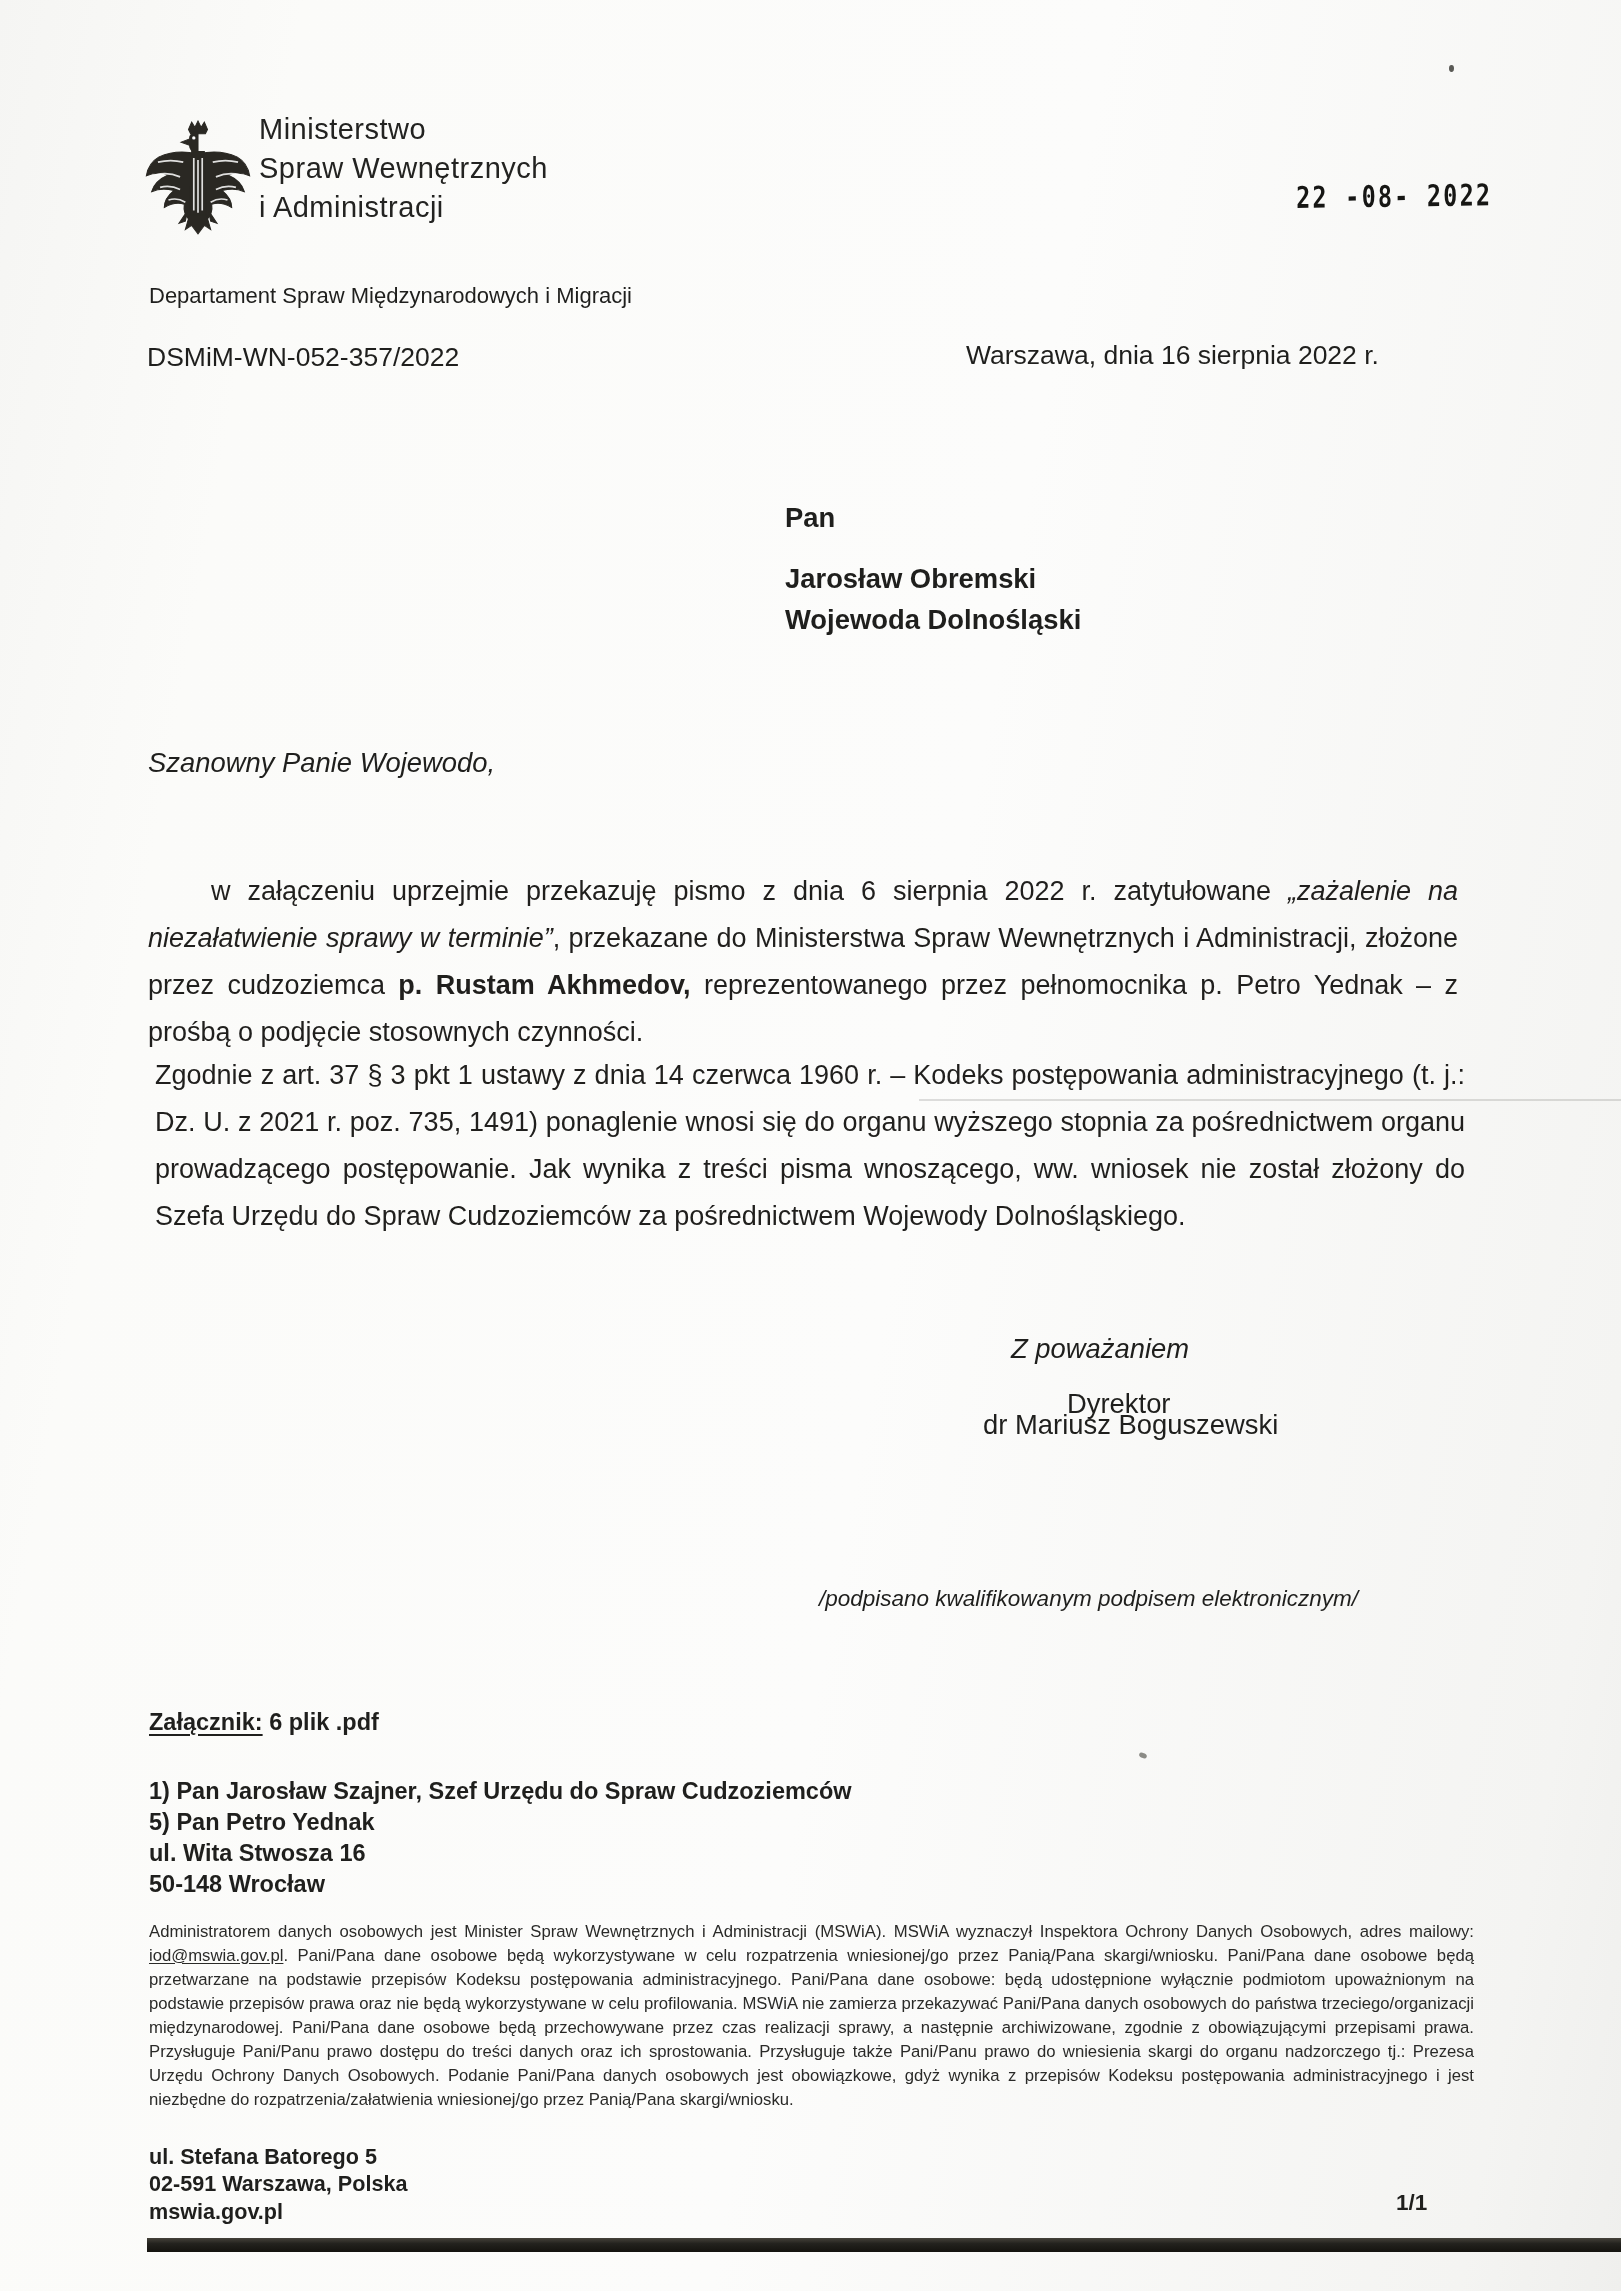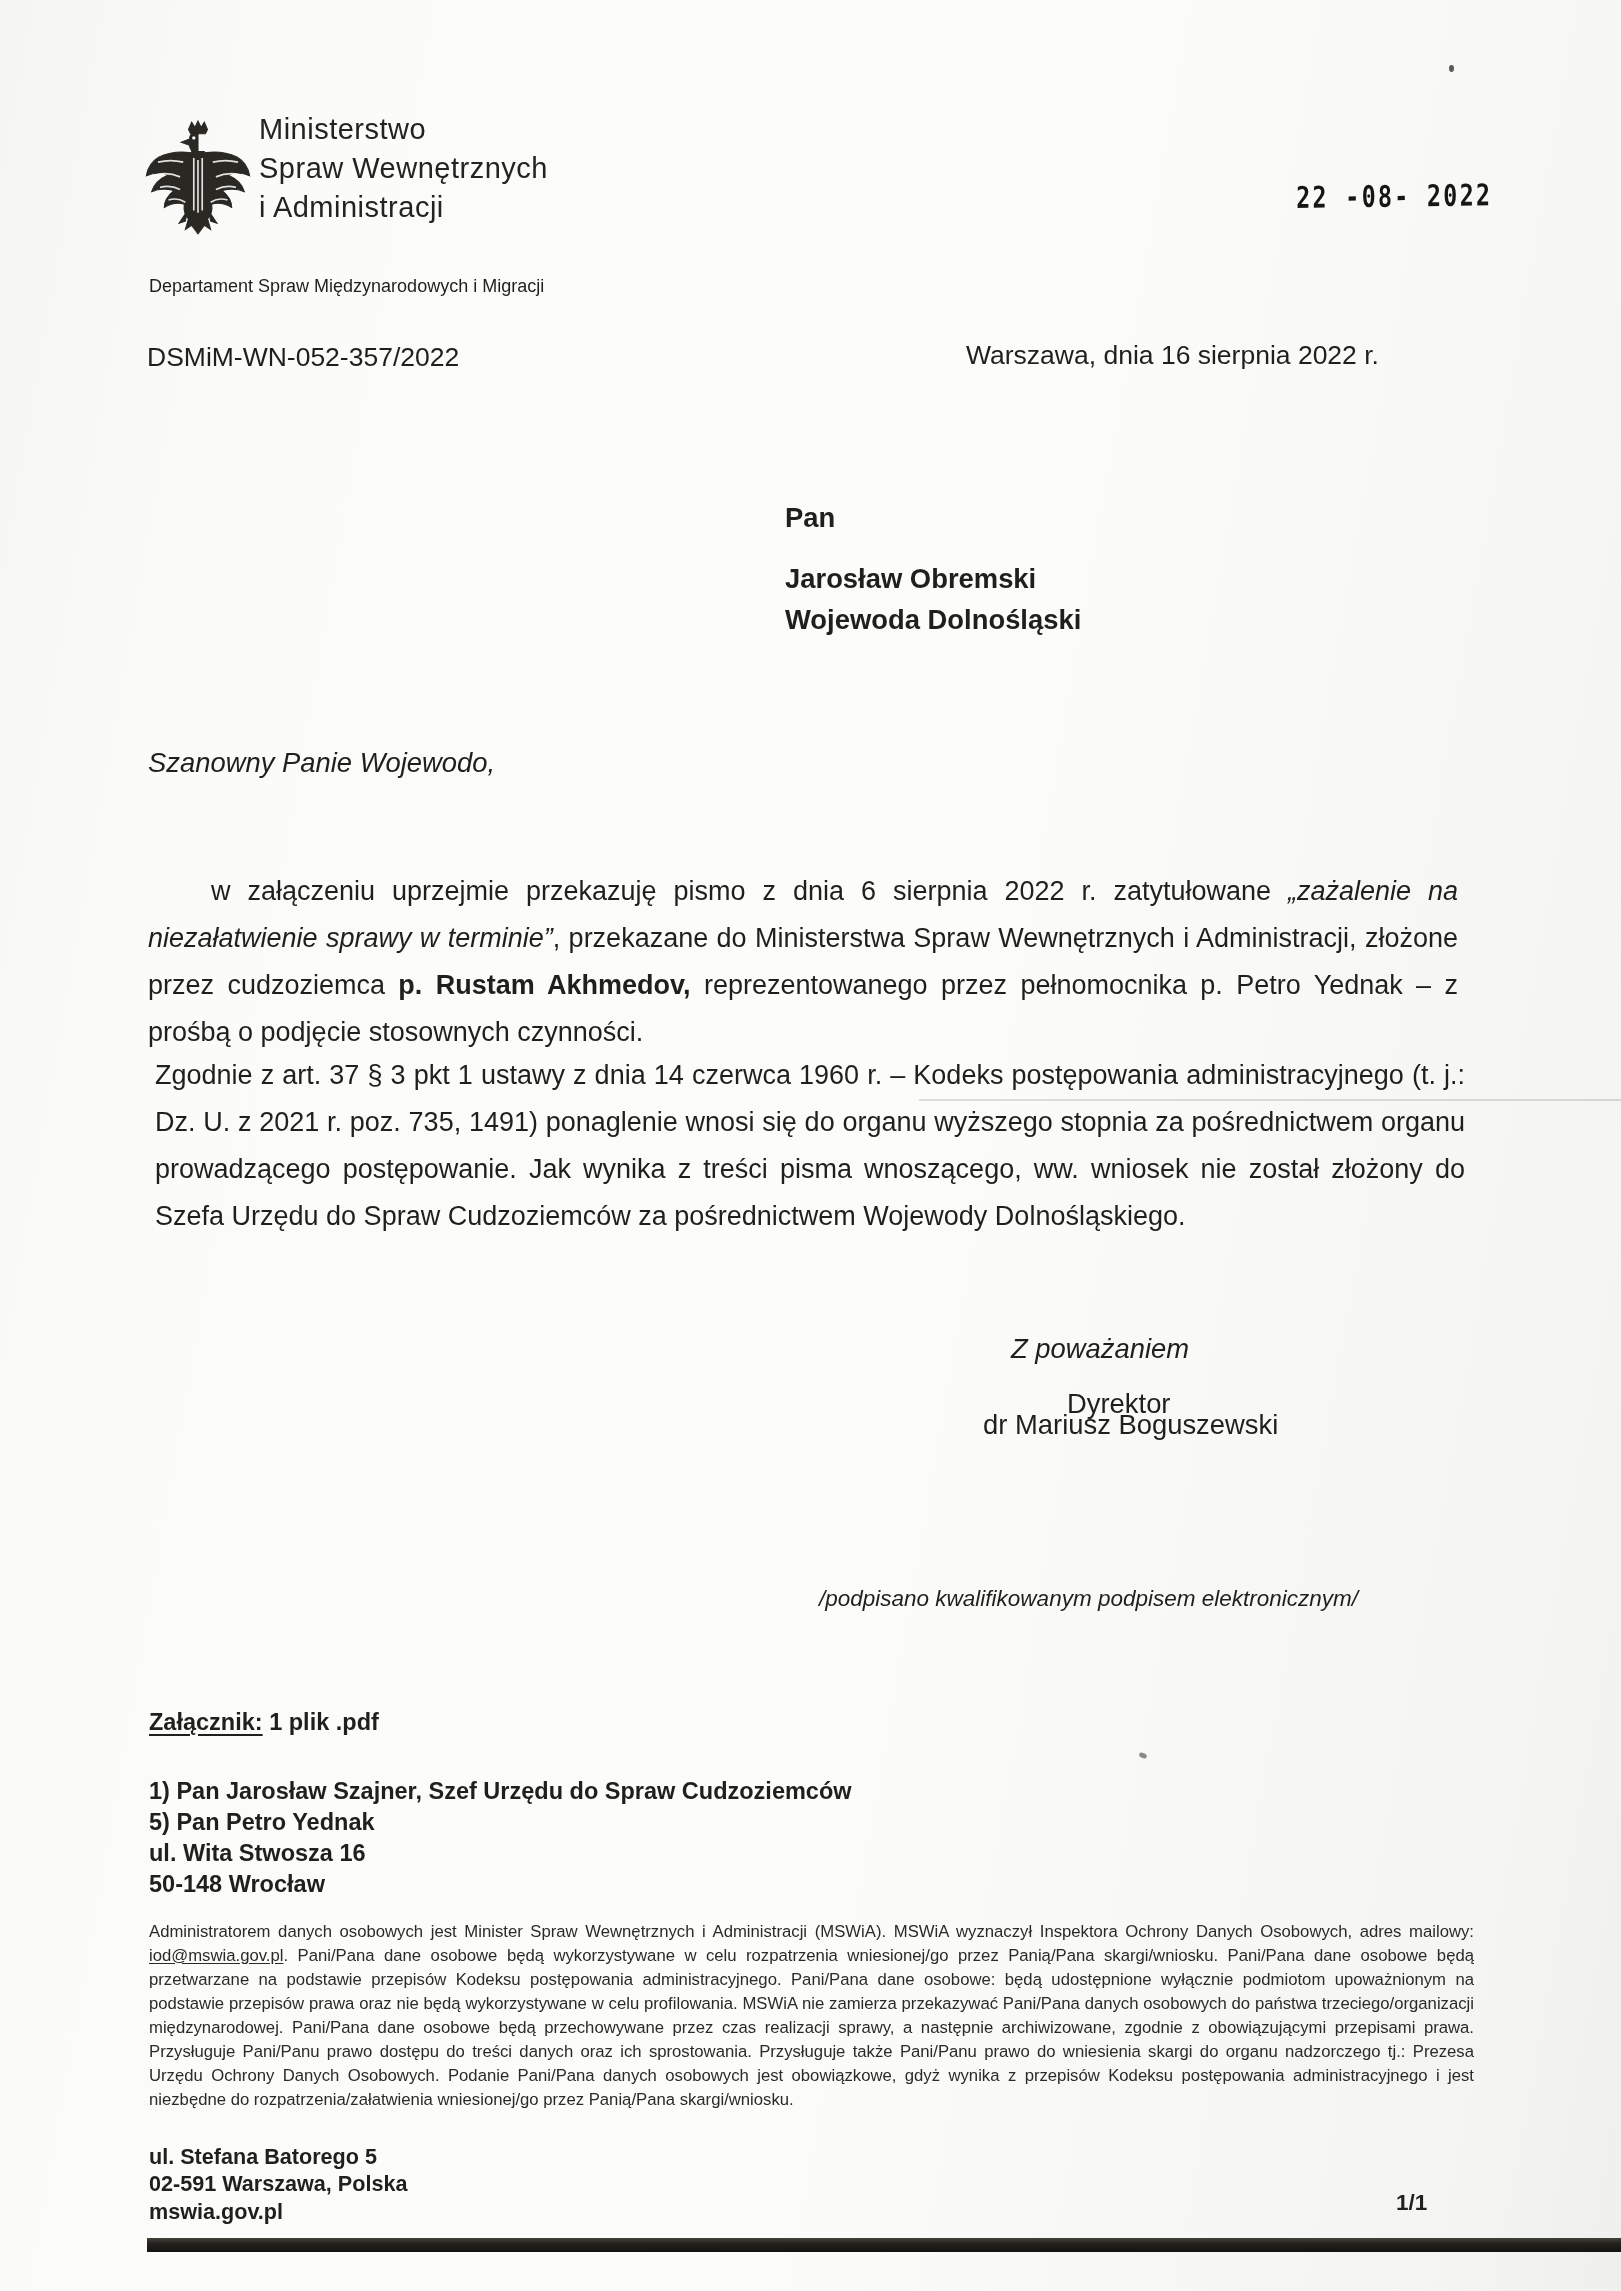--- a/index.html
+++ b/index.html
@@ -21,21 +21,21 @@
   .ministry { left:259px; top:110px; font-size:29px; line-height:39px; font-weight:400; color:#232321; letter-spacing:0.5px; }
 
   .stamp {
     left:1296px; top:180px;
     font-family:"DejaVu Sans Mono", monospace;
     font-weight:bold; font-size:30px; letter-spacing:2.9px;
     transform:scaleX(0.78) rotate(-0.6deg); transform-origin:left top;
     color:#161614; white-space:nowrap;
   }
 
-  .department { left:149px; top:276px; font-size:18px; }
+  .department { left:149px; top:283px; font-size:22px; }
 
   .refnum { left:147px; top:342px; font-size:26.5px; }
   .placedate { left:966px; top:340px; font-size:26.5px; }
 
   .addressee { left:785px; top:502px; font-size:27.4px; font-weight:bold; }
   .addressee .pan { margin-bottom:23.5px; }
   .addressee .line { line-height:41px; }
 
   .salutation { left:148px; top:747px; font-size:27.4px; font-style:italic; }
 
@@ -131,21 +131,21 @@
 
   <p class="abs bodypara para2">Zgodnie z art. 37 § 3 pkt 1 ustawy z dnia 14 czerwca 1960 r. – Kodeks postępowania administracyjnego (t. j.: Dz. U. z 2021 r. poz. 735, 1491) ponaglenie wnosi się do organu wyższego stopnia za pośrednictwem organu prowadzącego postępowanie. Jak wynika z treści pisma wnoszącego, ww. wniosek nie został złożony do Szefa Urzędu do Spraw Cudzoziemców za pośrednictwem Wojewody Dolnośląskiego.</p>
 
   <div class="abs valediction">Z poważaniem</div>
   <div class="abs signer-name">dr Mariusz Boguszewski</div>
   <div class="abs signer-title">Dyrektor</div>
   <div class="abs esig">/podpisano kwalifikowanym podpisem elektronicznym/</div>
 
   <div class="abs attachment">
     <span class="u">Załącznik:</span>
-    <span>1 plik .pdf</span>
+    <span>6 plik .pdf</span>
   </div>
 
   <div class="abs cc">
     <div class="line">1) Pan Jarosław Szajner, Szef Urzędu do Spraw Cudzoziemców</div>
     <div class="line">5) Pan Petro Yednak</div>
     <div class="line">ul. Wita Stwosza 16</div>
     <div class="line">50-148 Wrocław</div>
   </div>
 
   <p class="abs privacy"><span>Administratorem danych osobowych jest Minister Spraw Wewnętrznych i Administracji (MSWiA). MSWiA wyznaczył Inspektora Ochrony Danych Osobowych, adres mailowy: </span><span class="email">iod@mswia.gov.pl</span><span>. Pani/Pana dane osobowe będą wykorzystywane w celu rozpatrzenia wniesionej/go przez Panią/Pana skargi/wniosku. Pani/Pana dane osobowe będą przetwarzane na podstawie przepisów Kodeksu postępowania administracyjnego. Pani/Pana dane osobowe: będą udostępnione wyłącznie podmiotom upoważnionym na podstawie przepisów prawa oraz nie będą wykorzystywane w celu profilowania. MSWiA nie zamierza przekazywać Pani/Pana danych osobowych do państwa trzeciego/organizacji międzynarodowej. Pani/Pana dane osobowe będą przechowywane przez czas realizacji sprawy, a następnie archiwizowane, zgodnie z obowiązującymi przepisami prawa. Przysługuje Pani/Panu prawo dostępu do treści danych oraz ich sprostowania. Przysługuje także Pani/Panu prawo do wniesienia skargi do organu nadzorczego tj.: Prezesa Urzędu Ochrony Danych Osobowych. Podanie Pani/Pana danych osobowych jest obowiązkowe, gdyż wynika z przepisów Kodeksu postępowania administracyjnego i jest niezbędne do rozpatrzenia/załatwienia wniesionej/go przez Panią/Pana skargi/wniosku.</span></p>

